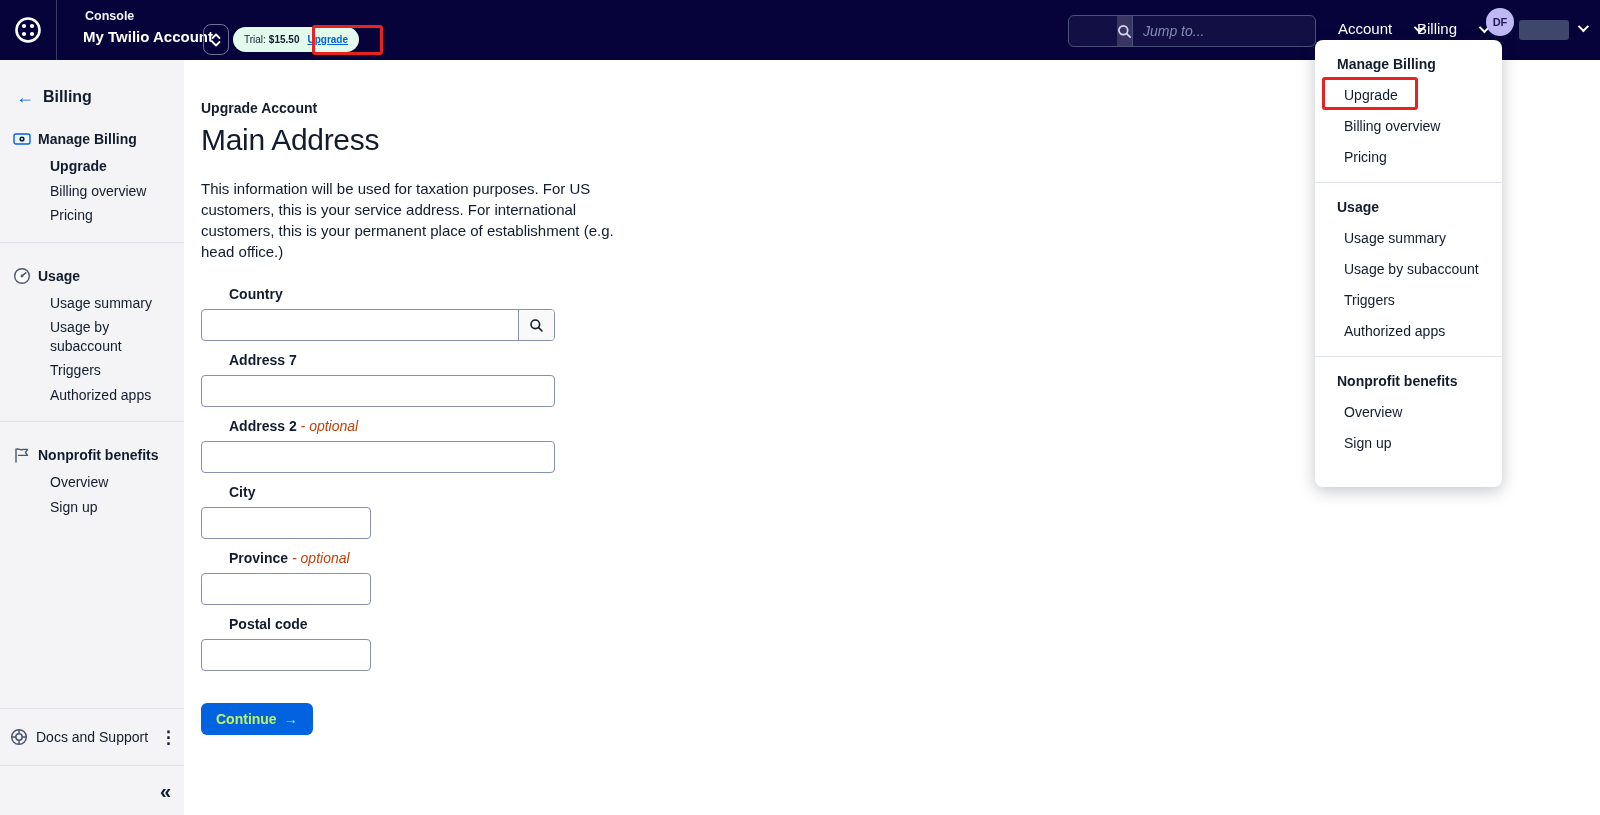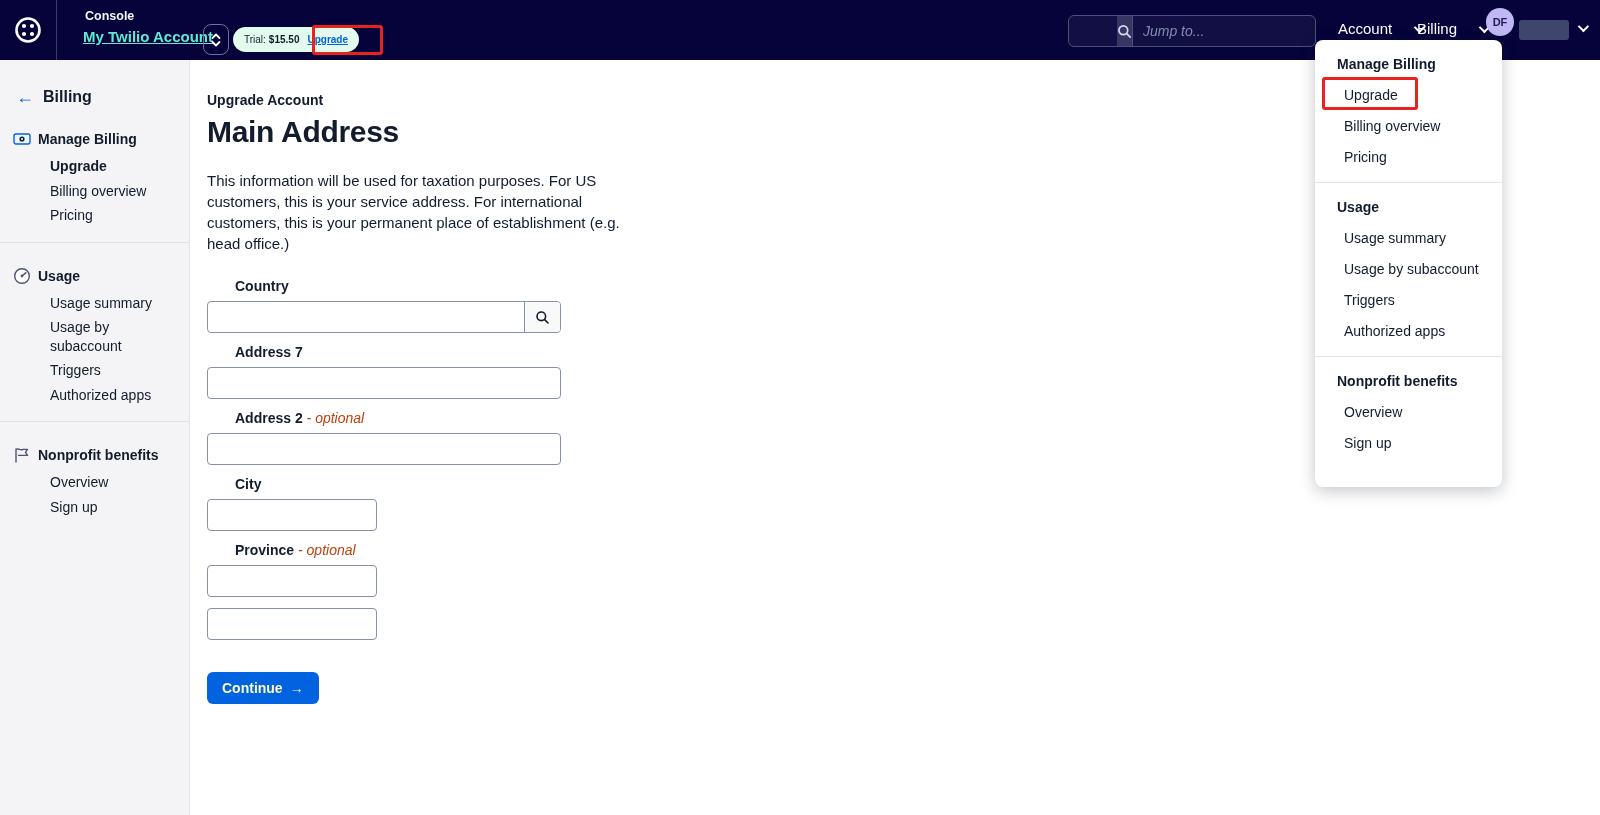--- a/index.html
+++ b/index.html
@@ -4,21 +4,21 @@
 <style>
   * { margin:0; padding:0; box-sizing:border-box; }
   html,body { width:1600px; height:815px; overflow:hidden; background:#fff;
     font-family:"Liberation Sans", sans-serif; color:#121C2D; }
   .page { position:relative; width:1600px; height:815px; }
 
   
   .topbar { position:absolute; left:0; top:0; width:1600px; height:60px; background:#06033A; z-index:5; }
   .logo-box { position:absolute; left:0; top:0; width:57px; height:60px; display:flex; align-items:center; justify-content:center; border-right:1px solid rgba(255,255,255,.22); }
   .console-label { position:absolute; left:85px; top:9px; font-size:12.5px; font-weight:700; color:#F4F4F6; }
-  .account-name { position:absolute; left:83px; top:28px; font-size:15px; font-weight:700; color:#5eead4; text-decoration:underline; cursor:pointer; }
+  .account-name { position:absolute; left:83px; top:28px; font-size:15px; font-weight:700; color:#ffffff; cursor:pointer; }
   .switcher { position:absolute; left:203px; top:24px; width:26px; height:31px; border:1px solid #6B7194; border-radius:8px; background:transparent; display:flex; align-items:center; justify-content:center; cursor:pointer; }
   .trial-pill { position:absolute; left:233px; top:27px; height:25px; border-radius:13px; background:#E2FBEC; display:flex; align-items:center; padding:0 11px; font-size:10px; color:#121C2D; white-space:nowrap; }
   .trial-pill b { margin-left:3px; }
   .upgrade-link { margin-left:8px; color:#0263E0; font-weight:700; text-decoration:underline; cursor:pointer; }
   .search { position:absolute; left:1068px; top:15px; width:248px; height:32px; border:1px solid #4A5078; border-radius:6px; display:flex; overflow:hidden; background:rgba(255,255,255,.05);padding-left:48px; }
   .search-icon-seg { width:34px; display:flex; align-items:center; justify-content:center; background:rgba(255,255,255,.16); border-right:1px solid #4A5078; cursor:pointer; }
   .search input { flex:1; background:transparent; border:none; outline:none; color:#fff; font-size:14px; padding:0 10px; font-family:"Liberation Sans", sans-serif; }
   .search input::placeholder { font-style:italic; color:#828CB0; }
   .top-nav { position:absolute; top:20px; display:flex; align-items:center; gap:22px; color:#fff; font-size:15px; cursor:pointer; }
   .chev { width:8px; height:8px; border-right:2px solid #fff; border-bottom:2px solid #fff; transform:rotate(45deg) translateY(-2px); display:inline-block; }
@@ -35,33 +35,33 @@
   .sb-items li { padding:3px 10px 3px 50px; font-size:14px; line-height:18.5px; cursor:pointer; }
   .sb-items li.active { font-weight:700; }
   .sb-div { border:none; border-top:1px solid #DDE0E6; margin:14px 0 0 0; }
   .sb-footer { position:absolute; left:0; right:0; bottom:0; }
   .docs-row { border-top:1px solid #DDE0E6; height:57px; display:flex; align-items:center; padding:0 12px 0 10px; gap:8px; font-size:14px; cursor:pointer; }
   .kebab { margin-left:auto; font-size:17px; font-weight:700; color:#121C2D; letter-spacing:0; cursor:pointer; }
   .collapse-row { border-top:1px solid #DDE0E6; height:50px; display:flex; align-items:center; justify-content:flex-end; padding-right:18px; }
   .collapse-btn { font-size:20px; font-weight:700; color:#121C2D; cursor:pointer; line-height:20px; }
 
   
-  .main { position:absolute; left:190px; top:60px; width:1125px; height:755px; background:#fff; padding:32px 0 0 17px; }
+  .main { position:absolute; left:184px; top:60px; width:1125px; height:755px; background:#fff; padding:40px 0 0 17px; }
   .eyebrow { font-size:14px; font-weight:700; margin-bottom:7px; }
-  h1.page-title { font-size:30px; font-weight:700; letter-spacing:-.3px; margin-bottom:21px; }
+  h1.page-title { font-size:30px; font-weight:400; letter-spacing:-.3px; margin-bottom:21px; }
   .desc { font-size:15px; line-height:21px; max-width:445px; margin-bottom:24px; }
   .field { margin-bottom:11px; }
   .field label { display:block; font-size:14px; margin-bottom:7px;margin-left:28px; }
   .field label b { font-weight:700; }
   .opt { font-style:italic; color:#c2410c; font-size:14px; }
   .input-wrap { display:flex; width:354px; height:32px; border:1px solid #8891AA; border-radius:4px; background:#fff; overflow:hidden; }
   .input-wrap.narrow { width:170px; }
   .input-wrap input { flex:1; border:none; outline:none; font-size:14px; padding:0 10px; font-family:"Liberation Sans", sans-serif; color:#121C2D; background:transparent; }
   .addon { width:36px; border:none; border-left:1px solid #8891AA; background:#F9F9FA; display:flex; align-items:center; justify-content:center; cursor:pointer; }
-  .continue-btn { margin-top:32px; height:32px; padding:0 15px; background:#0263E0; color:#fef9c3; border:none; border-radius:6px; font-size:14px; font-weight:700; display:flex; align-items:center; gap:7px; cursor:pointer; font-family:"Liberation Sans", sans-serif; }
+  .continue-btn { margin-top:32px; height:32px; padding:0 15px; background:#0263E0; color:#bef264; border:none; border-radius:6px; font-size:14px; font-weight:700; display:flex; align-items:center; gap:7px; cursor:pointer; font-family:"Liberation Sans", sans-serif; }
 
   
   .dropdown { position:absolute; left:1315px; top:40px; width:187px; height:447px; background:#fff; border-radius:8px; box-shadow:0 4px 16px rgba(18,28,45,.25); z-index:10; padding-top:9px; }
   .dd-header { font-size:14px; font-weight:700; padding:6px 22px; line-height:19px; }
   .dd-item { font-size:14px; padding:6px 22px 6px 29px; line-height:19px; cursor:pointer; }
   .dd-div { border:none; border-top:1px solid #E1E3EA; margin:9px 0; }
 
   
   .anno { position:absolute; border:3px solid #E8221E; border-radius:3px; z-index:20; pointer-events:none; }
   .anno-top { left:312px; top:25px; width:71px; height:30px; }
@@ -163,20 +163,34 @@
       <svg width="18" height="18" viewBox="0 0 18 18">
         <path d="M3 16 L3 3 M3 3.5 C5.5 1.8 7.5 5 10 3.4 L14.5 3.4 L12.5 6.4 L14.5 9.4 L5.5 9.4" fill="none" stroke="#4B5671" stroke-width="1.4" stroke-linejoin="round" stroke-linecap="round"></path>
       </svg>
       <span>Nonprofit benefits</span>
     </div>
     <ul class="sb-items">
       <li>Overview</li>
       <li>Sign up</li>
     </ul>
 
+    <div class="sb-footer">
+      <div class="docs-row">
+        <svg width="18" height="18" viewBox="0 0 18 18">
+          <circle cx="9" cy="9" r="7.3" fill="none" stroke="#4B5671" stroke-width="1.5"></circle>
+          <circle cx="9" cy="9" r="3.2" fill="none" stroke="#4B5671" stroke-width="1.5"></circle>
+          <path d="M9 1.7 V5.8 M9 12.2 V16.3 M1.7 9 H5.8 M12.2 9 H16.3" stroke="#4B5671" stroke-width="1.5"></path>
+        </svg>
+        <span>Docs and Support</span>
+        <span class="kebab">⋮</span>
+      </div>
+      <div class="collapse-row">
+        <span class="collapse-btn">«</span>
+      </div>
+    </div>
   </aside>
 
   <main class="main">
     <div class="eyebrow">Upgrade Account</div>
     <h1 class="page-title">Main Address</h1>
     <p class="desc">This information will be used for taxation purposes. For US customers, this is your service address. For international customers, this is your permanent place of establishment (e.g. head office.)</p>
 
     <div class="field">
       <label><b>Country</b></label>
       <div class="input-wrap">
@@ -212,20 +226,21 @@
     </div>
 
     <div class="field">
       <label><b>Province</b> <span class="opt">- optional</span></label>
       <div class="input-wrap narrow">
           <input value="" style="">
         </div>
     </div>
 
     <div class="field">
+      <label><b>Postal code</b></label>
       <div class="input-wrap narrow">
           <input value="" style="">
         </div>
     </div>
 
     <button class="continue-btn">
       <span>Continue</span>
       <span>→</span>
     </button>
   </main>

